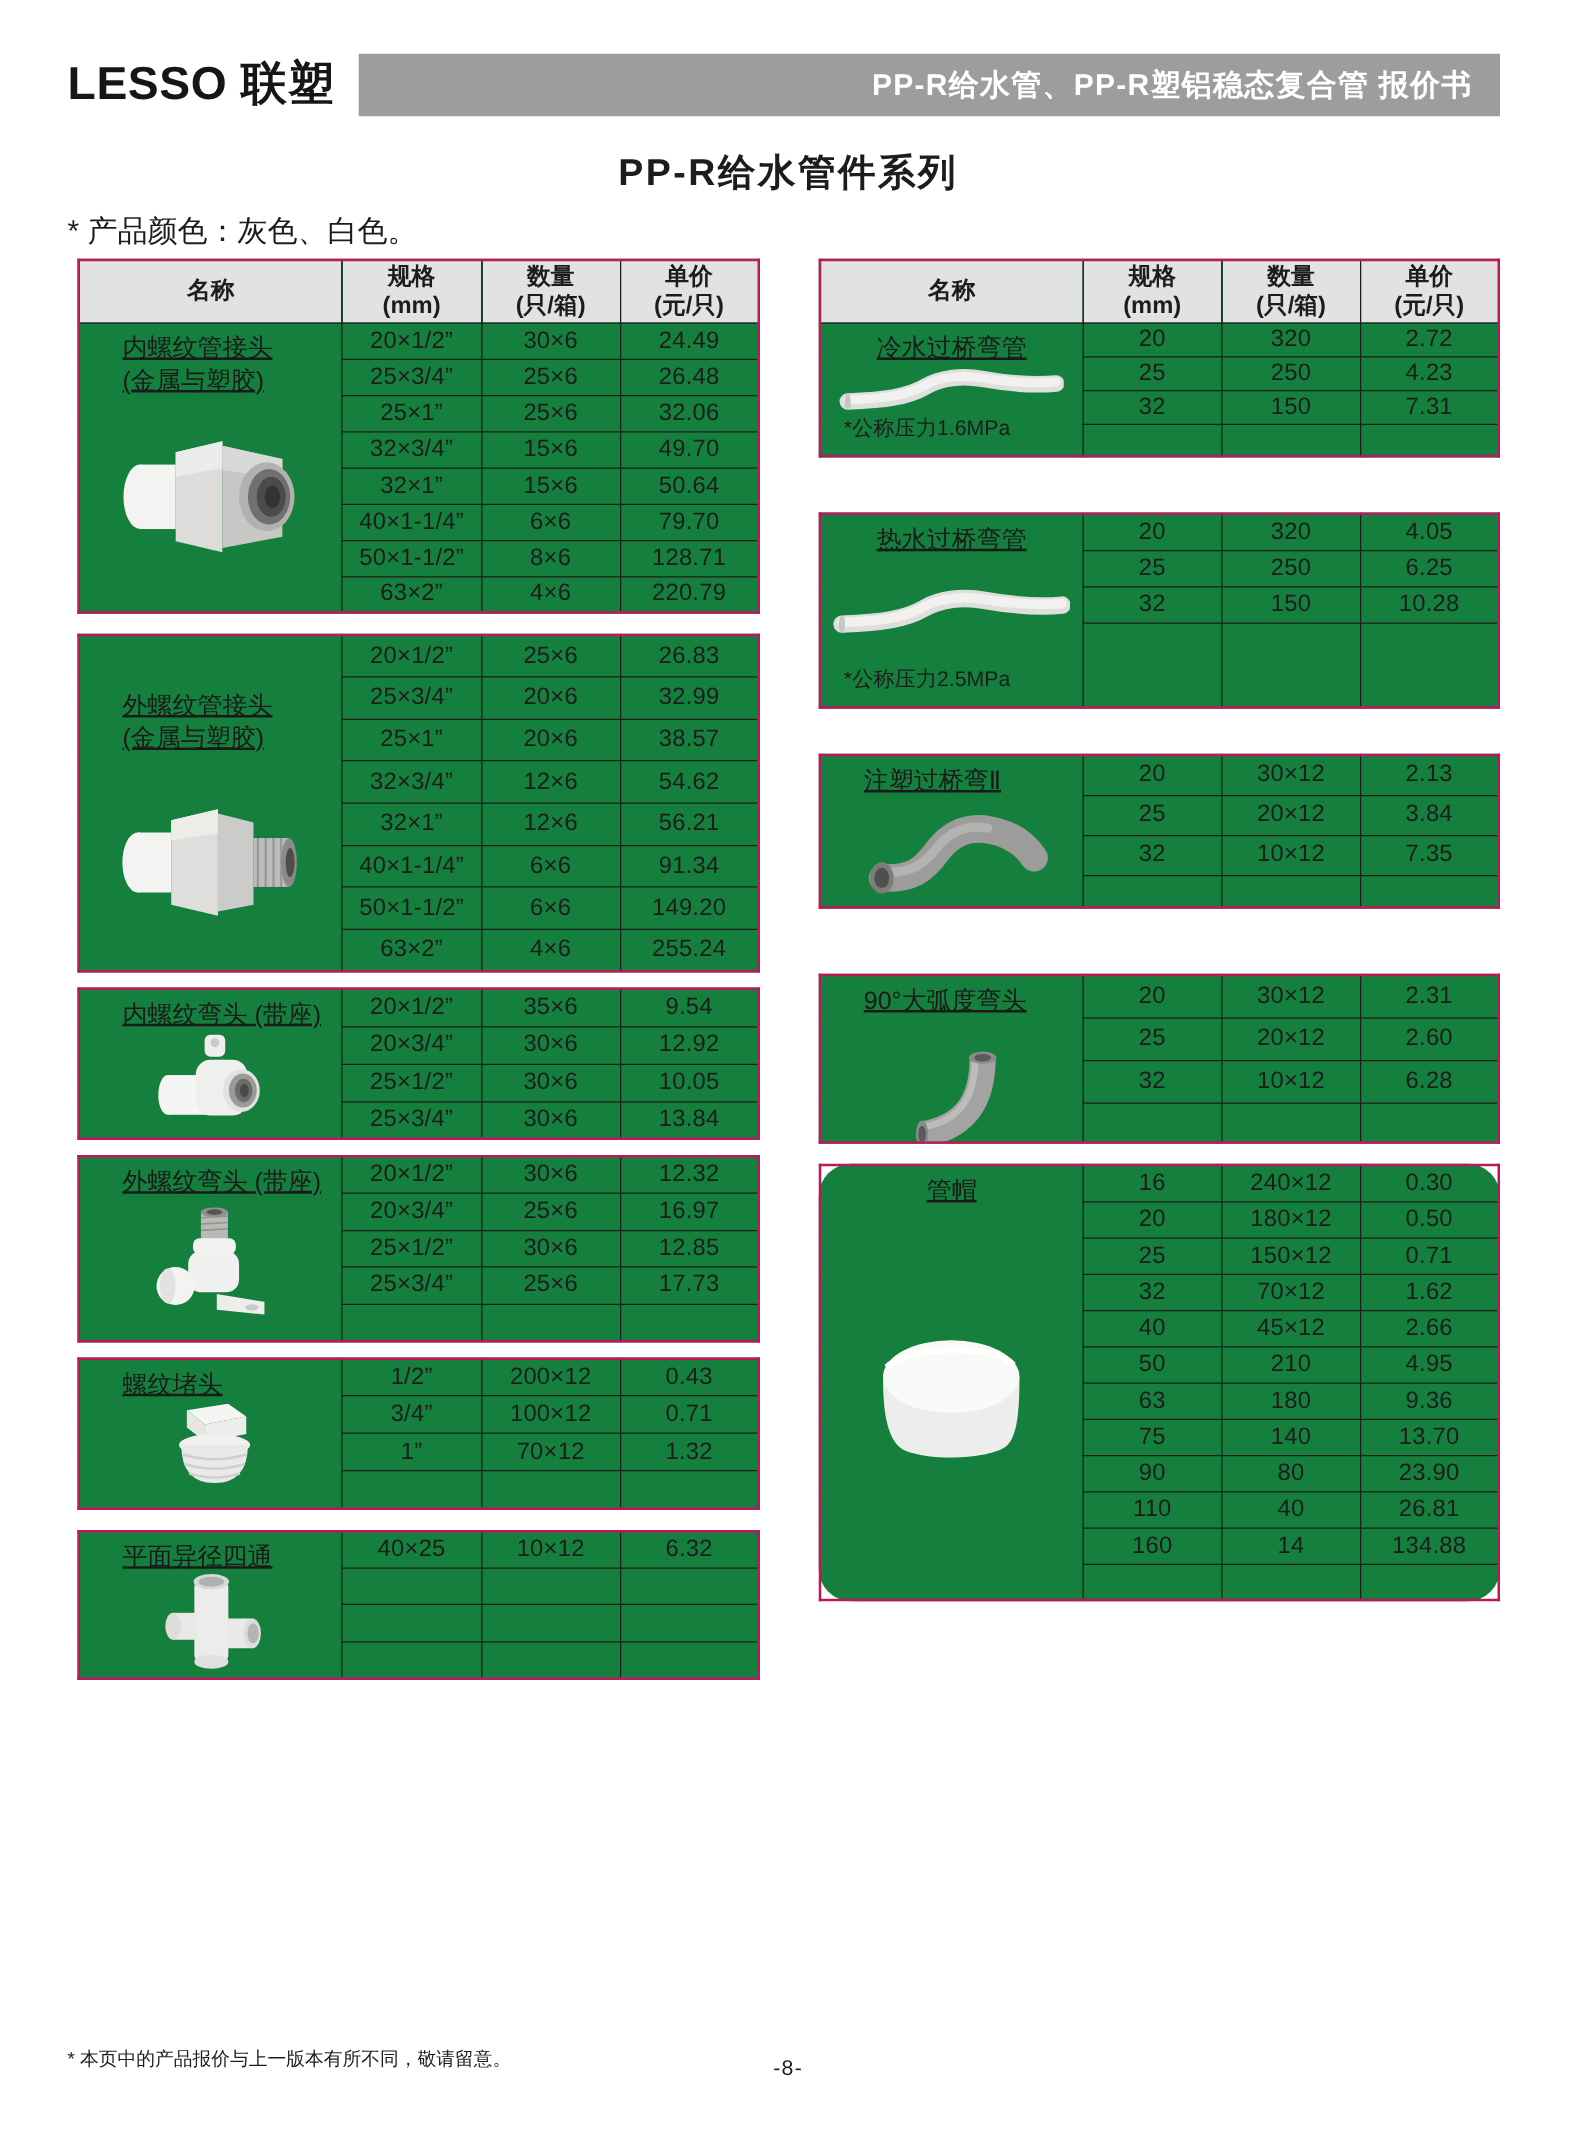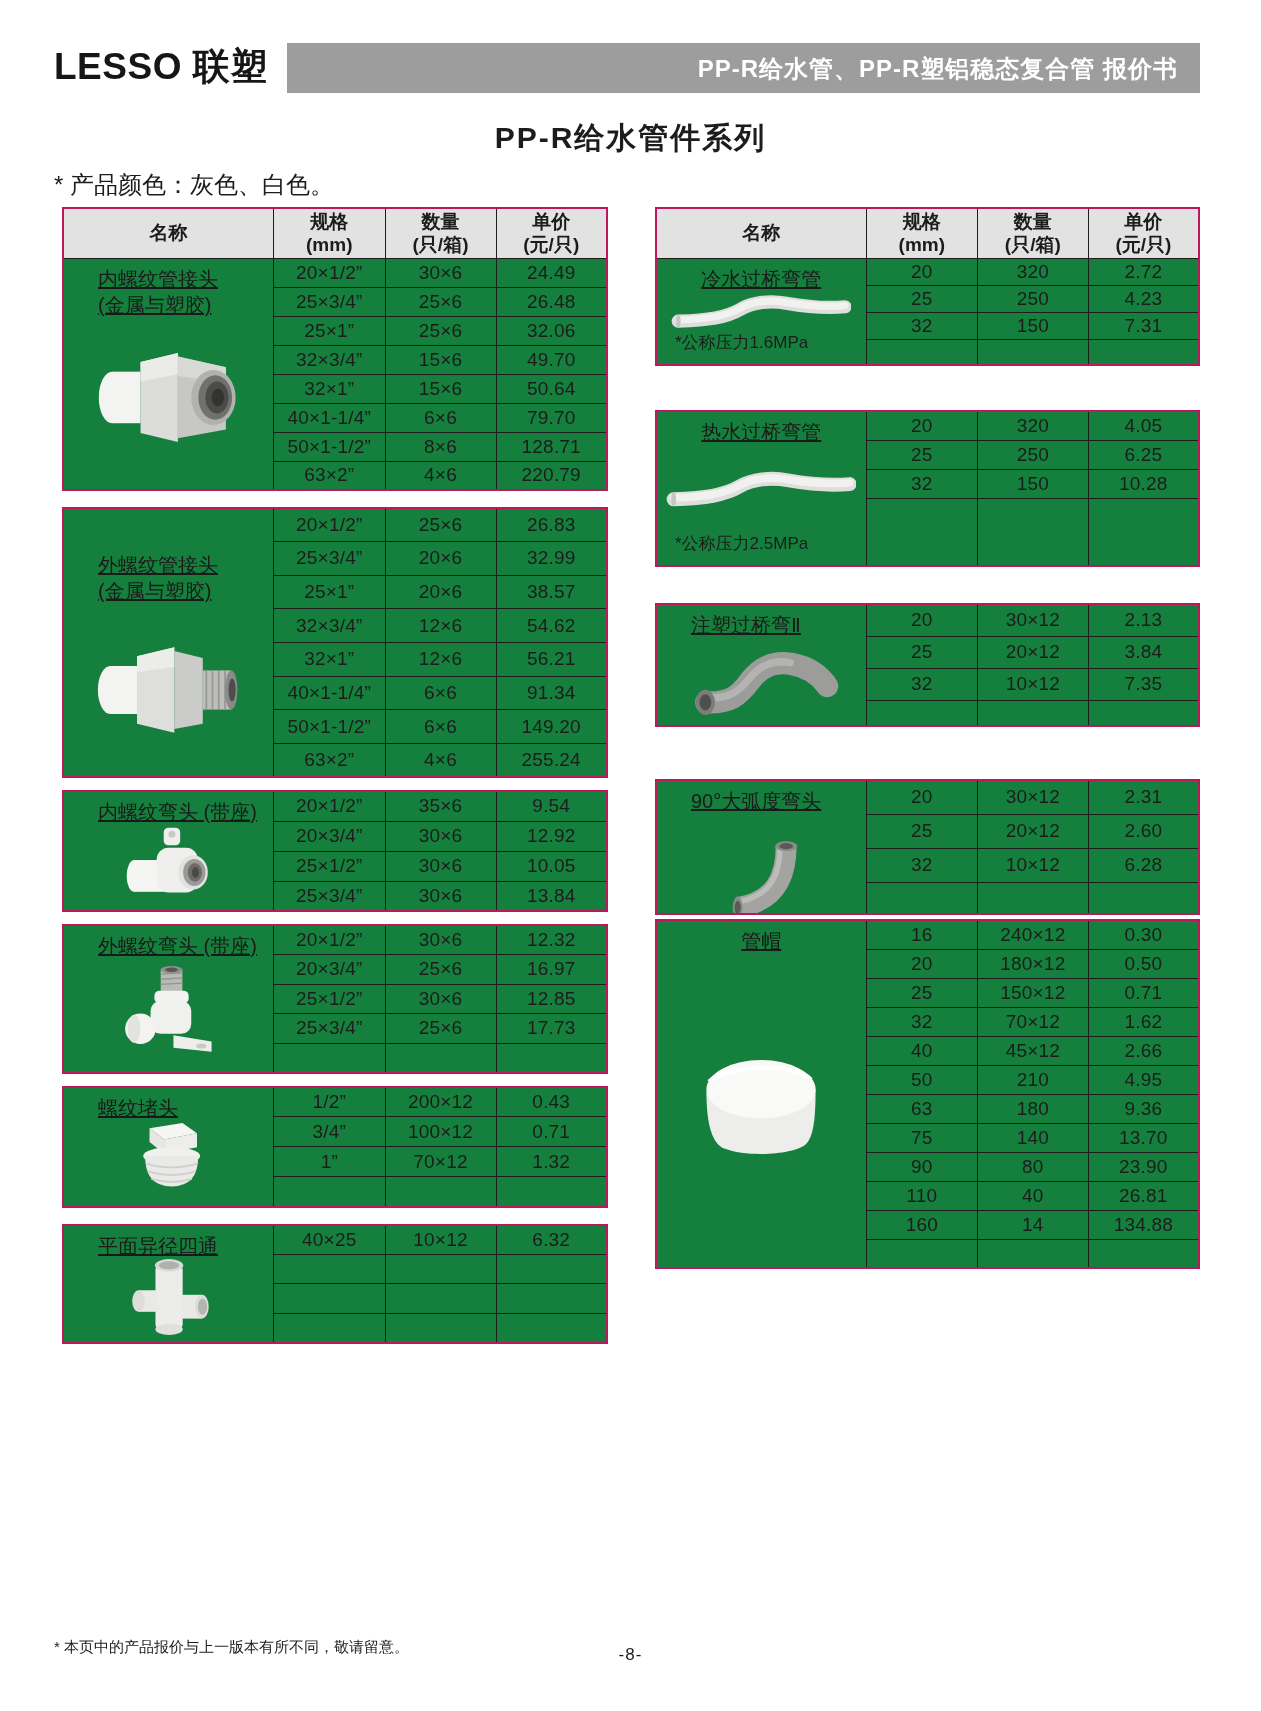--- a/index.html
+++ b/index.html
@@ -584,21 +584,21 @@
             <td class="val">10×12</td>
             <td class="val">6.28</td>
           </tr>
           <tr style="height: 32px;">
             <td class="val"></td>
             <td class="val"></td>
             <td class="val"></td>
           </tr>
         </tbody>
       </table>
-      <table class="ptable" style="margin-top: 4px;">
+      <table class="ptable" style="margin-top: 16px; border-radius: 26px;">
         <colgroup>
           <col style="width: 38.7%;">
           <col style="width: 20.5%;">
           <col style="width: 20.4%;">
           <col style="width: 20.4%;">
         </colgroup>
         <tbody>
           <tr style="height: 29px;">
             <td class="namecell" rowspan="12">
               <div class="namebox" style="height: 343px;">

